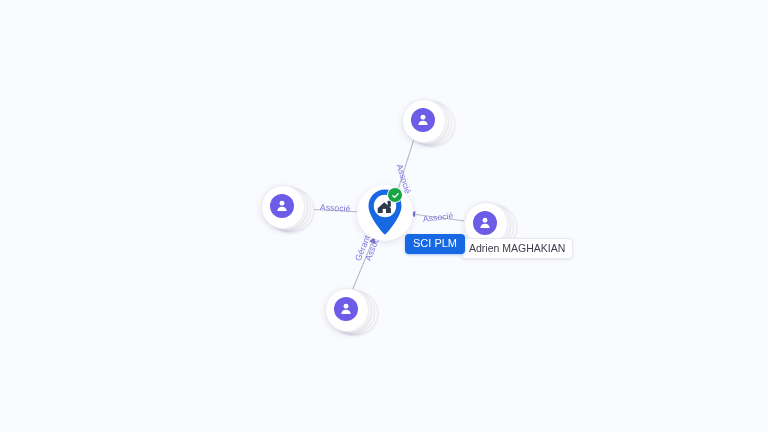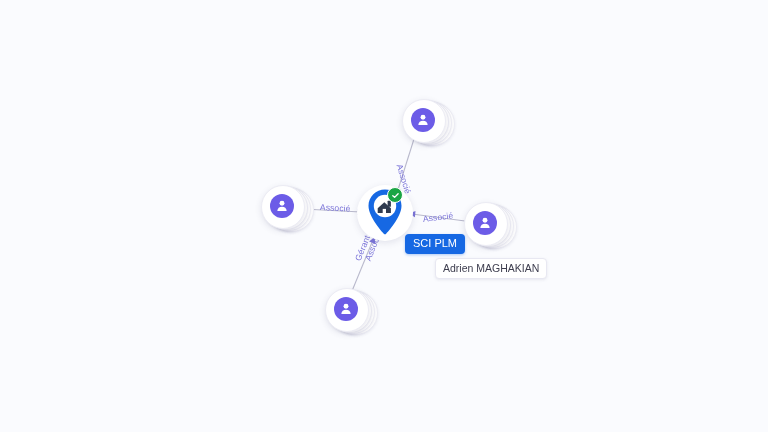--- a/index.html
+++ b/index.html
@@ -215,21 +215,21 @@
     <div class="stack-card s2"></div>
     <div class="stack-card s1"></div>
     <div class="stack-card s0"></div>
     <div class="avatar-disc">
       <svg width="16" height="16" viewBox="0 0 24 24">
         <circle cx="12" cy="8" r="3.7" fill="#ffffff"></circle>
         <path d="M5 19.5c0-3.9 3.2-6.2 7-6.2s7 2.3 7 6.2z" fill="#ffffff"></path>
       </svg>
     </div>
   </div>
-  <div class="name-chip" style="left:435px; top:238px;margin-top:20px;">Adrien MAGHAKIAN</div>
+  <div class="name-chip" style="left:461px; top:238px;">Adrien MAGHAKIAN</div>
 
   <div class="person-node" style="left:325px; top:288px;">
     <div class="stack-card s3"></div>
     <div class="stack-card s2"></div>
     <div class="stack-card s1"></div>
     <div class="stack-card s0"></div>
     <div class="avatar-disc">
       <svg width="16" height="16" viewBox="0 0 24 24">
         <circle cx="12" cy="8" r="3.7" fill="#ffffff"></circle>
         <path d="M5 19.5c0-3.9 3.2-6.2 7-6.2s7 2.3 7 6.2z" fill="#ffffff"></path>

